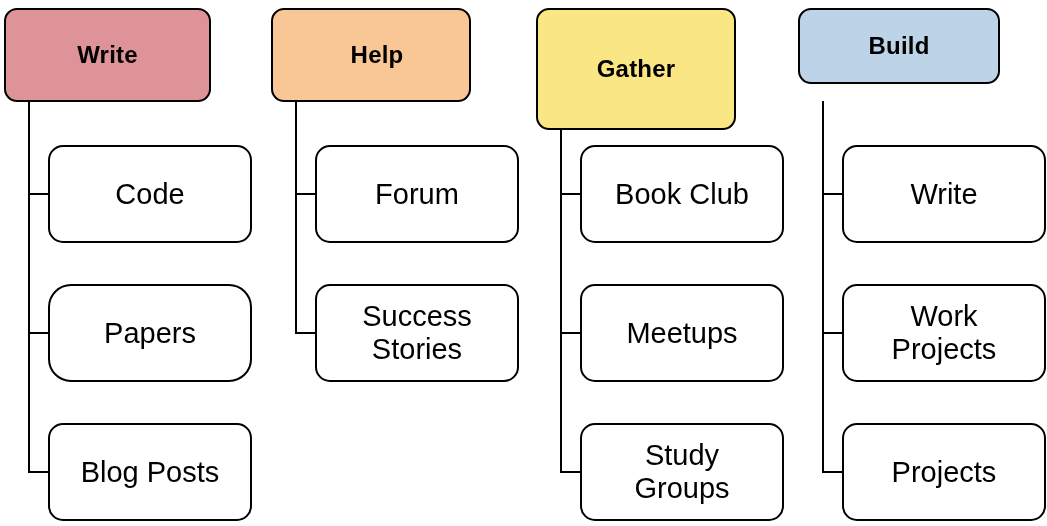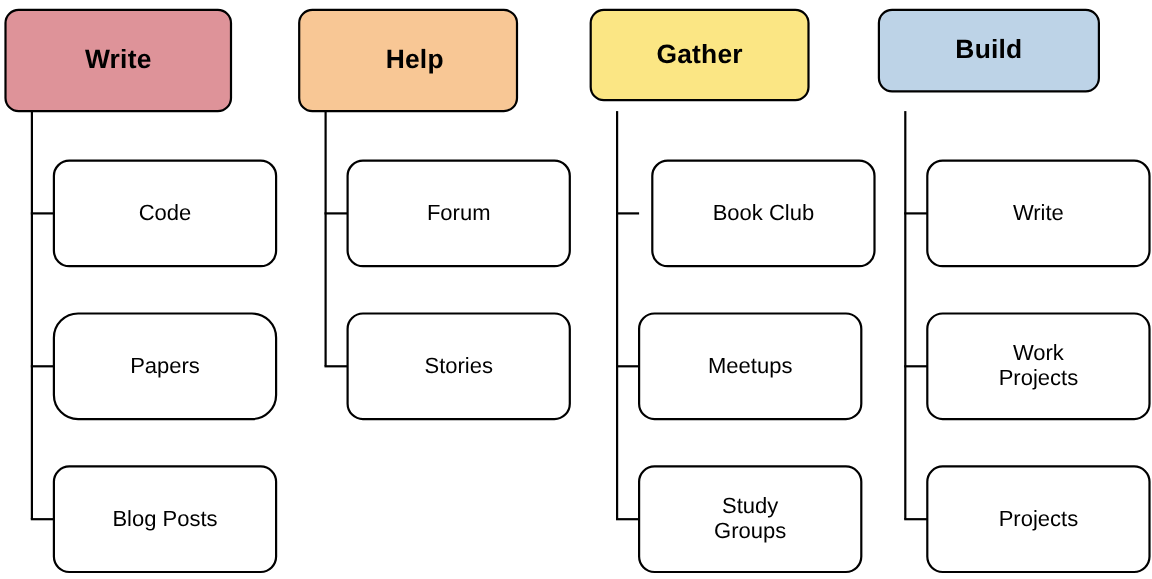--- a/index.html
+++ b/index.html
@@ -71,21 +71,21 @@
     box-sizing: border-box;
     background: #ffffff;
     border: 2.2px solid #000000;
     border-radius: 15px;
     display: flex;
     align-items: center;
     justify-content: center;
     z-index: 3;
   }
   .child-label {
-    font-size: 20px;
+    font-size: 29px;
     font-weight: normal;
     color: #000000;
     text-align: center;
     line-height: 1.13;
     padding: 0 6px;
   }
 
   
   .stub {
     position: absolute;
@@ -131,31 +131,32 @@
       <div class="trunk" style="top: 101px; height: 232px;"></div>
       <div class="stub" style="top: 193px;"></div>
       <div class="child-box" style="top: 145px;">
         <div class="child-label">
           <div>Forum</div>
         </div>
       </div>
       <div class="stub" style="top: 332px;"></div>
       <div class="child-box" style="top: 284px;">
         <div class="child-label">
+          <div>Success</div>
           <div>Stories</div>
         </div>
       </div>
     </div>
     <div class="column" style="left: 536px; width: 250px;">
-      <div class="header-box" style="background: rgb(251, 230, 132); top: 8px; width: 200px; height: 84px;">
+      <div class="header-box" style="background: rgb(251, 230, 132); top: 8px; width: 200px; height: 122px;">
         <div class="header-label">Gather</div>
       </div>
       <div class="trunk" style="top: 101px; height: 371px;"></div>
       <div class="stub" style="top: 193px;"></div>
-      <div class="child-box" style="top: 145px; margin-left: 12px;">
+      <div class="child-box" style="top: 145px;">
         <div class="child-label">
           <div>Book Club</div>
         </div>
       </div>
       <div class="stub" style="top: 332px;"></div>
       <div class="child-box" style="top: 284px;">
         <div class="child-label">
           <div>Meetups</div>
         </div>
       </div>

